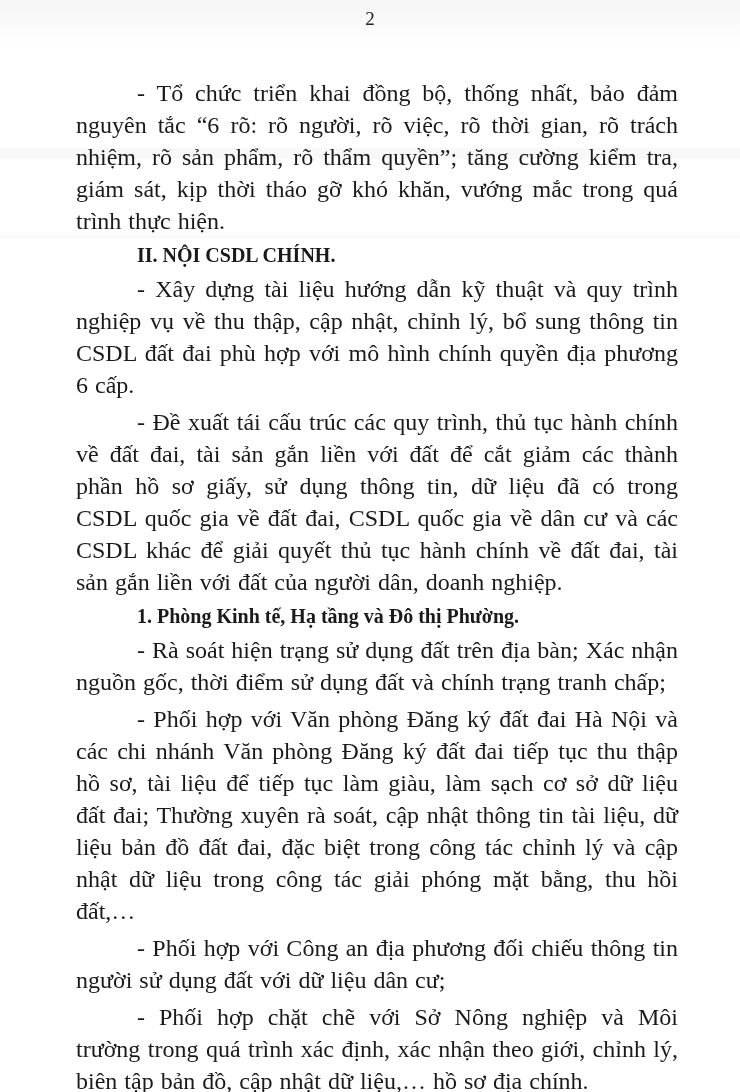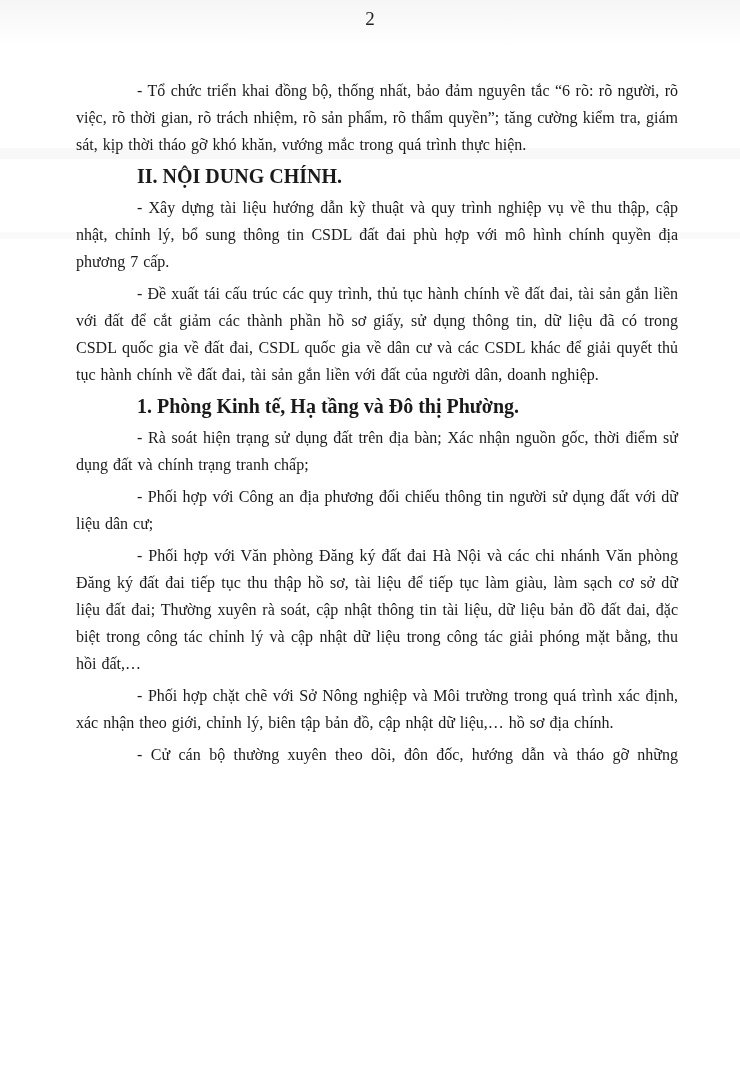--- a/index.html
+++ b/index.html
@@ -48,22 +48,22 @@
     font-size: 19px;
     color: #222;
   }
   .content {
     position: absolute;
     top: 72px;
     left: 76px;
     right: 62px;
   }
   .para {
-    font-size: 16px;
-    line-height: 27px;
+    font-size: 24px;
+    line-height: 32px;
     text-align: justify;
     text-indent: 61px;
     margin: 0 0 0 0;
     padding-top: 5px;
     word-spacing: 1px;
   }
   .heading {
     font-size: 20px;
     line-height: 25px;
     font-weight: bold;
@@ -81,24 +81,24 @@
 <div class="page">
 
   <div class="scan-band-top"></div>
   <div class="scan-band-mid"></div>
   <div class="scan-band-mid2"></div>
 
   <div class="page-number">2</div>
 
   <div class="content">
     <p class="para">- Tổ chức triển khai đồng bộ, thống nhất, bảo đảm nguyên tắc “6 rõ: rõ người, rõ việc, rõ thời gian, rõ trách nhiệm, rõ sản phẩm, rõ thẩm quyền”; tăng cường kiểm tra, giám sát, kịp thời tháo gỡ khó khăn, vướng mắc trong quá trình thực hiện.</p>
-    <p class="heading">II. NỘI DUNG CHÍNH.</p>
-    <p class="para">- Xây dựng tài liệu hướng dẫn kỹ thuật và quy trình nghiệp vụ về thu thập, cập nhật, chỉnh lý, bổ sung thông tin CSDL đất đai phù hợp với mô hình chính quyền địa phương 7 cấp.</p>
+    <p class="heading">II. NỘI CSDL CHÍNH.</p>
+    <p class="para">- Xây dựng tài liệu hướng dẫn kỹ thuật và quy trình nghiệp vụ về thu thập, cập nhật, chỉnh lý, bổ sung thông tin CSDL đất đai phù hợp với mô hình chính quyền địa phương 6 cấp.</p>
     <p class="para">- Đề xuất tái cấu trúc các quy trình, thủ tục hành chính về đất đai, tài sản gắn liền với đất để cắt giảm các thành phần hồ sơ giấy, sử dụng thông tin, dữ liệu đã có trong CSDL quốc gia về đất đai, CSDL quốc gia về dân cư và các CSDL khác để giải quyết thủ tục hành chính về đất đai, tài sản gắn liền với đất của người dân, doanh nghiệp.</p>
     <p class="heading">1. Phòng Kinh tế, Hạ tầng và Đô thị Phường.</p>
     <p class="para">- Rà soát hiện trạng sử dụng đất trên địa bàn; Xác nhận nguồn gốc, thời điểm sử dụng đất và chính trạng tranh chấp;</p>
+    <p class="para">- Phối hợp với Văn phòng Đăng ký đất đai Hà Nội và các chi nhánh Văn phòng Đăng ký đất đai tiếp tục thu thập hồ sơ, tài liệu để tiếp tục làm giàu, làm sạch cơ sở dữ liệu đất đai; Thường xuyên rà soát, cập nhật thông tin tài liệu, dữ liệu bản đồ đất đai, đặc biệt trong công tác chỉnh lý và cập nhật dữ liệu trong công tác giải phóng mặt bằng, thu hồi đất,…</p>
     <p class="para">- Phối hợp với Công an địa phương đối chiếu thông tin người sử dụng đất với dữ liệu dân cư;</p>
-    <p class="para">- Phối hợp với Văn phòng Đăng ký đất đai Hà Nội và các chi nhánh Văn phòng Đăng ký đất đai tiếp tục thu thập hồ sơ, tài liệu để tiếp tục làm giàu, làm sạch cơ sở dữ liệu đất đai; Thường xuyên rà soát, cập nhật thông tin tài liệu, dữ liệu bản đồ đất đai, đặc biệt trong công tác chỉnh lý và cập nhật dữ liệu trong công tác giải phóng mặt bằng, thu hồi đất,…</p>
     <p class="para">- Phối hợp chặt chẽ với Sở Nông nghiệp và Môi trường trong quá trình xác định, xác nhận theo giới, chỉnh lý, biên tập bản đồ, cập nhật dữ liệu,… hồ sơ địa chính.</p>
     <p class="para force-justify">- Cử cán bộ thường xuyên theo dõi, đôn đốc, hướng dẫn và tháo gỡ những</p>
   </div>
 
 </div>
 
 </body></html>

